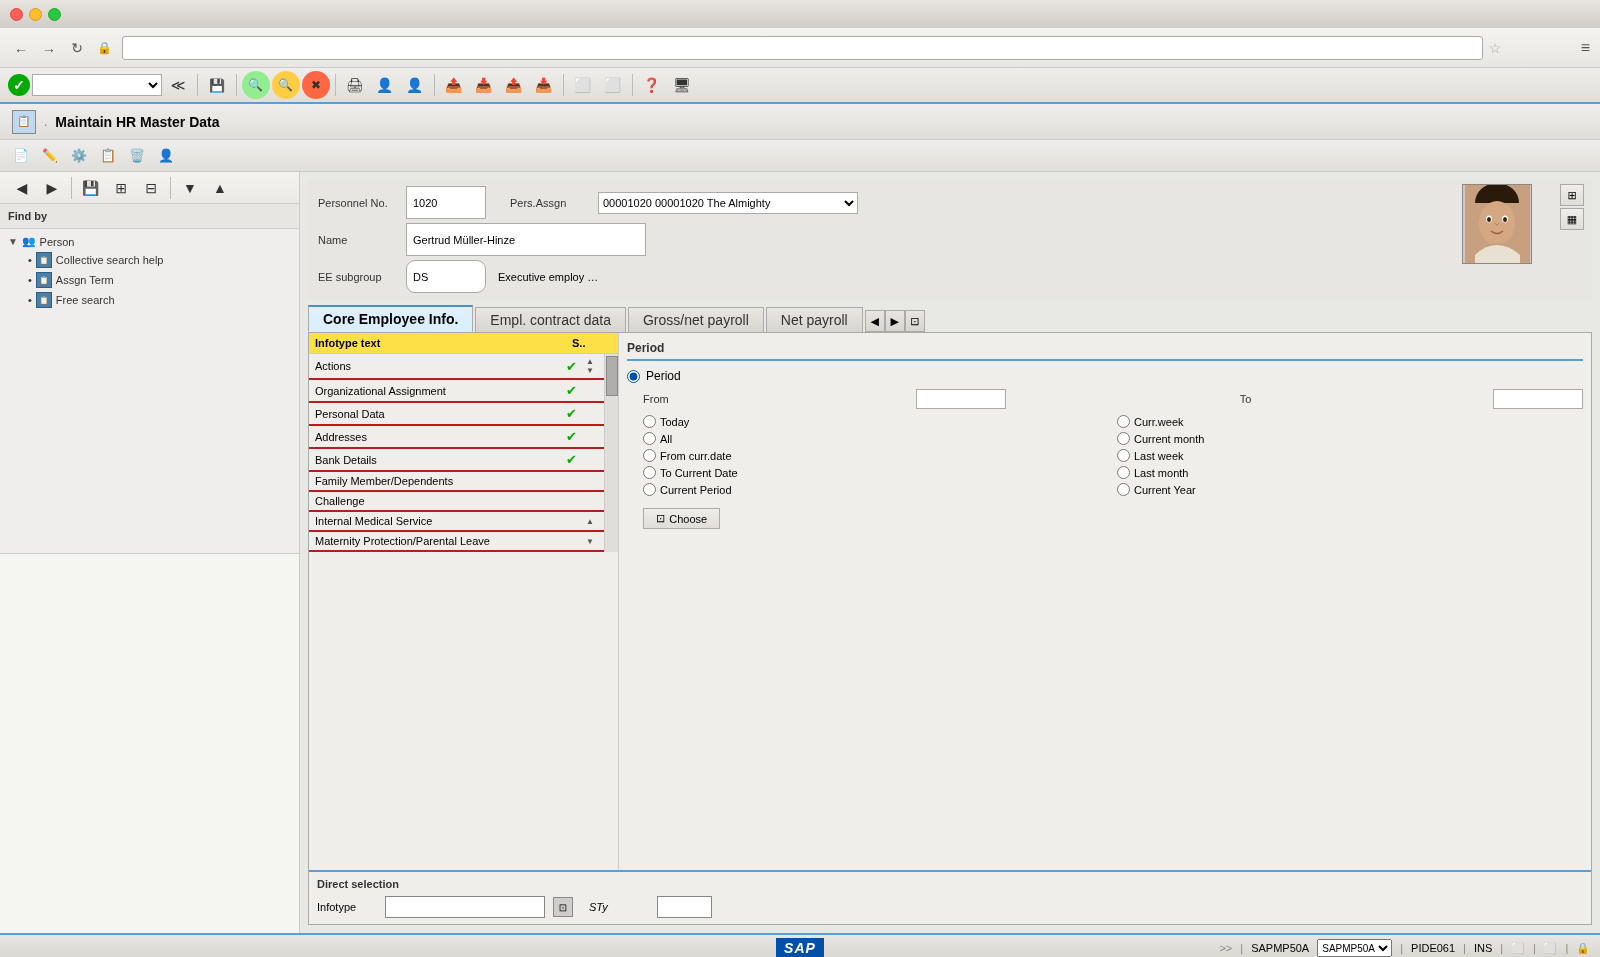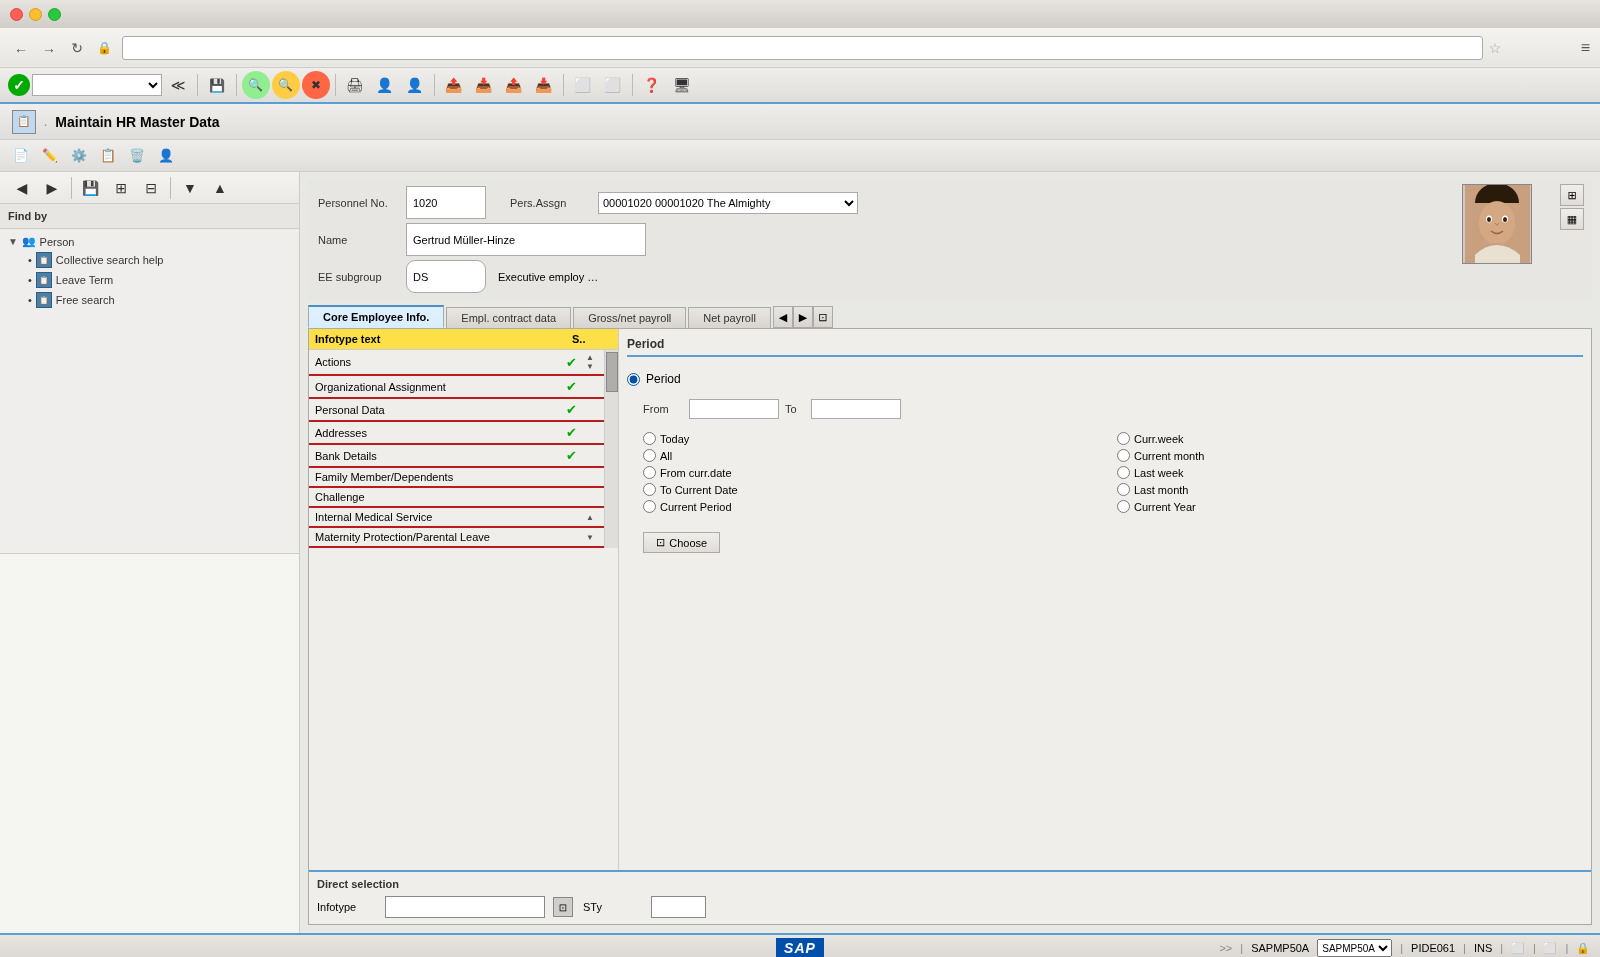--- a/index.html
+++ b/index.html
@@ -285,21 +285,21 @@
 
     
     .tabs-bar {
       display: flex;
       align-items: flex-end;
       gap: 0;
       margin-bottom: 0;
     }
     .tab {
       padding: 4px 14px;
-      font-size: 11px;
+      font-size: 14px;
       cursor: pointer;
       border: 1px solid #aaa;
       border-bottom: none;
       background: linear-gradient(to bottom, #e8e6e2, #d8d5d0);
       color: #333;
       margin-right: 2px;
     }
     .tab.active {
       background: linear-gradient(to bottom, #e0f0ff, #d8eeff);
       border-bottom: 1px solid #d8eeff;
@@ -392,21 +392,20 @@
       border: 1px solid #888;
       margin-top: 2px;
     }
 
     
     .period-section {
       flex: 1;
       display: flex;
       flex-direction: column;
       padding: 8px;
-      gap: 7px;
     }
     .period-header {
       font-size: 12px;
       font-weight: bold;
       color: #333;
       padding-bottom: 4px;
       border-bottom: 2px solid #5a9fd4;
       margin-bottom: 8px;
     }
     .period-row {
@@ -619,21 +618,21 @@
         <span>Person</span>
       </div>
       <div class="tree-item tree-child">
         <span>•</span>
         <div class="tree-icon">📋</div>
         <span>Collective search help</span>
       </div>
       <div class="tree-item tree-child">
         <span>•</span>
         <div class="tree-icon">📋</div>
-        <span>Leave Term</span>
+        <span>Assgn Term</span>
       </div>
       <div class="tree-item tree-child">
         <span>•</span>
         <div class="tree-icon">📋</div>
         <span>Free search</span>
       </div>
     </div>
     <div class="left-bottom"></div>
   </div>
 
@@ -776,21 +775,21 @@
         </div>
 
         <div class="period-section">
           <div class="period-header">Period</div>
 
           <div class="period-row">
             <input type="radio" name="period_type" class="period-radio" checked="" style="">
             <span>Period</span>
           </div>
 
-          <div class="period-row" style="margin-left:16px;">
+          <div class="period-row" style="margin-left:16px;justify-content:space-between;">
             <span class="period-label" style="min-width:40px;">From</span>
             <input type="text" class="period-input" value="" style="">
             <span class="period-label" style="min-width:20px;">To</span>
             <input type="text" class="period-input" value="" style="">
           </div>
 
           <div class="period-options-grid" style="margin-left:16px;">
             <div class="period-option">
               <input type="radio" name="period_option" class="period-radio" style="">
               <span>Today</span>
@@ -840,21 +839,21 @@
         </div>
 
       </div>
 
       <div class="direct-selection">
         <div class="direct-header">Direct selection</div>
         <div class="direct-row">
           <span class="direct-label">Infotype</span>
           <input type="text" class="direct-input" value="" style="width: 160px; cursor: text;">
           <div class="lookup-btn">⊡</div>
-          <span class="direct-label" style="margin-left:2px;">STy</span>
+          <span class="direct-label" style="margin-left:8px;font-style:italic;">STy</span>
           <input type="text" class="direct-input direct-input-small" value="" style="width: 55px;">
         </div>
       </div>
     </div>
 
   </div>
 </div>
 
 <div class="status-bar" style="position:relative;">
   <div class="sap-logo">SAP</div>

